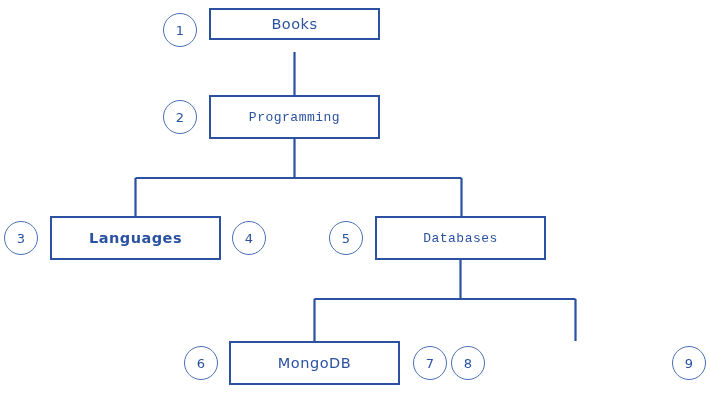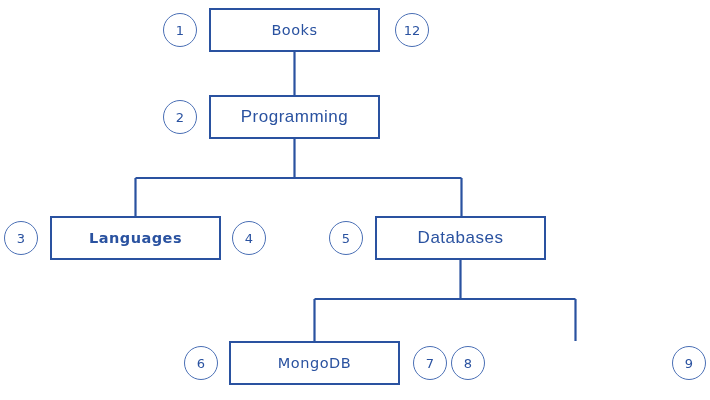--- a/index.html
+++ b/index.html
@@ -30,22 +30,22 @@
     display: flex;
     align-items: center;
     justify-content: center;
     color: #2a52a0;
     font-size: 14px;
     letter-spacing: 0.5px;
     z-index: 3;
     white-space: nowrap;
   }
   .node.mono {
-    font-family: Liberation Sans, sans-serif;
-    font-size: 17px;
+    font-family: Liberation Mono, monospace;
+    font-size: 13px;
   }
   .node.sans {
     font-family: "DejaVu Sans", "Liberation Sans", sans-serif;
     font-size: 14.5px;
   }
   .marker {
     position: absolute;
     box-sizing: border-box;
     width: 34px;
     height: 34px;
@@ -67,21 +67,21 @@
 <div id="canvas">
 
   <svg id="edges" viewBox="0 0 710 400" xmlns="http://www.w3.org/2000/svg">
     <g fill="none" stroke="#2a52a0" stroke-width="2.2" stroke-linecap="butt">
       <path d="M 294.5 52 L 294.5 95"></path>
       <path d="M 294.5 139 L 294.5 178 M 135.5 178 L 461.5 178 M 135.5 178 L 135.5 216 M 461.5 178 L 461.5 216"></path>
       <path d="M 460.5 260 L 460.5 299 M 314.5 299 L 575.5 299 M 314.5 299 L 314.5 341 M 575.5 299 L 575.5 341"></path>
     </g>
   </svg>
 
-  <div class="node sans" style="left:209px; top:8px; width:171px; height:44px;">
+  <div class="node sans" style="left:209px; top:8px; width:171px; height:32px;">
     <span>Books</span>
   </div>
 
   <div class="node mono" style="left:209px; top:95px; width:171px; height:44px;">
     <span>Programming</span>
   </div>
 
   <div class="node sans" style="left:50px; top:216px; width:171px; height:44px;font-weight:bold;">
     <span>Languages</span>
   </div>
@@ -90,23 +90,20 @@
     <span>Databases</span>
   </div>
 
   <div class="node sans" style="left:229px; top:341px; width:171px; height:44px;">
     <span>MongoDB</span>
   </div>
 
 
   <div class="marker" style="left:163px; top:13px;">
     <span>1</span>
-  </div>
-  <div class="marker" style="left:395px; top:13px;">
-    <span>12</span>
   </div>
 
   <div class="marker" style="left:163px; top:100px;">
     <span>2</span>
   </div>
 
   <div class="marker" style="left:4px; top:221px;">
     <span>3</span>
   </div>
   <div class="marker" style="left:232px; top:221px;">

